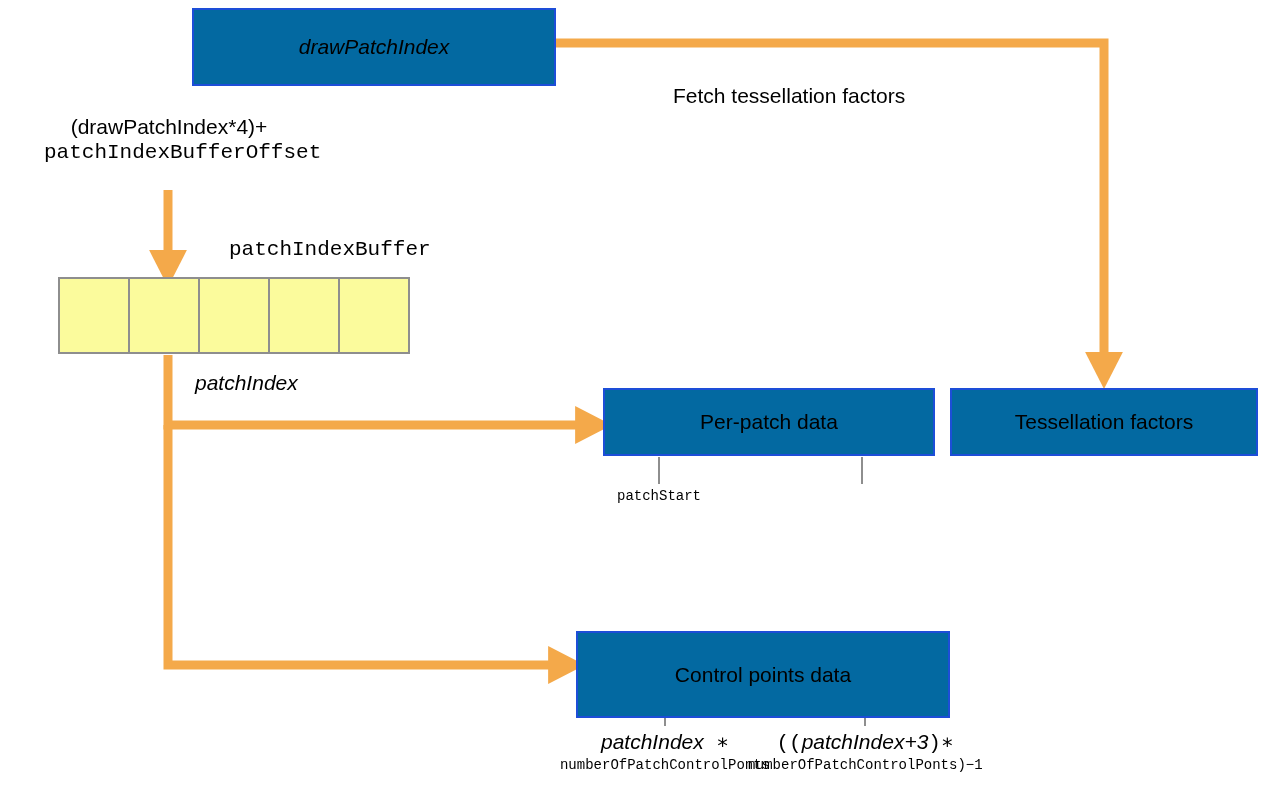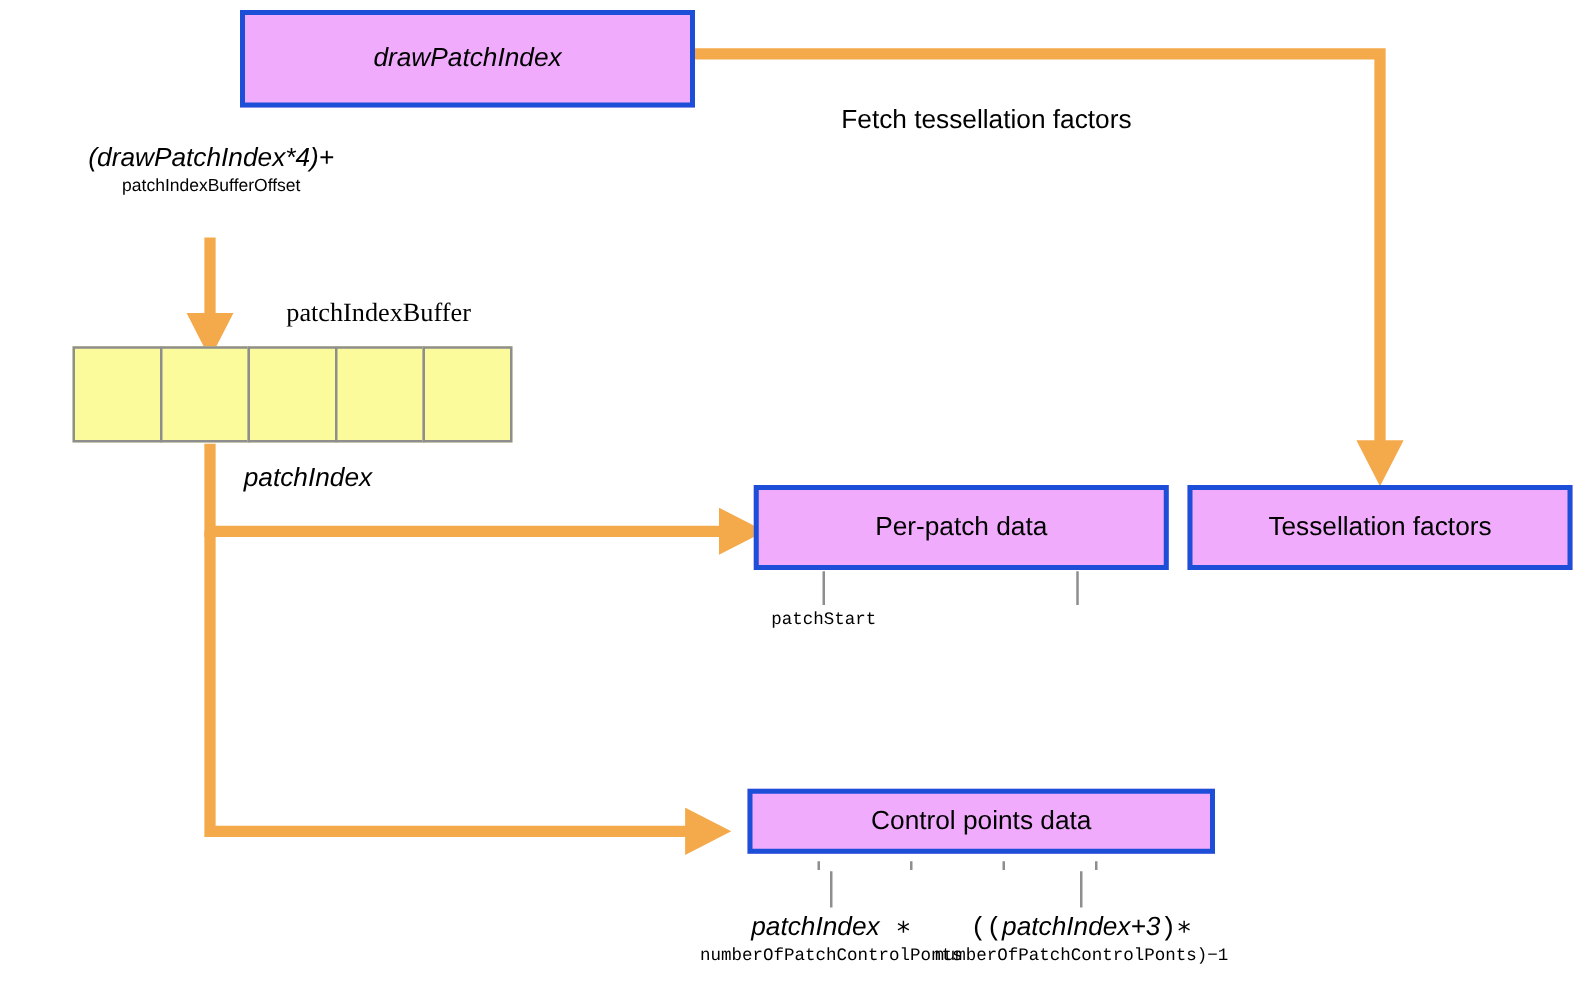--- a/index.html
+++ b/index.html
@@ -21,22 +21,22 @@
   }
   #svg-layer {
     position: absolute;
     left: 0;
     top: 0;
     width: 1266px;
     height: 804px;
   }
   .node-box {
     position: absolute;
-    background: #f0abfc;
-    border: 4px solid #1d4ed8;
+    background: #0369a1;
+    border: 2px solid #1d4ed8;
     box-sizing: border-box;
     display: flex;
     align-items: center;
     justify-content: center;
     z-index: 3;
   }
   .node-label {
     font-family: "Liberation Sans", sans-serif;
     font-size: 21px;
     color: #000;
@@ -63,21 +63,21 @@
     position: absolute;
     font-family: "Liberation Sans", sans-serif;
     font-size: 21px;
     white-space: nowrap;
     z-index: 4;
     color: #000;
   }
   .edge-label.italic { font-style: italic; }
   .mono-label {
     position: absolute;
-    font-family: Liberation Serif, serif;
+    font-family: Liberation Mono, monospace;
     font-size: 21px;
     white-space: nowrap;
     z-index: 4;
     color: #000;
     text-align: center;
   }
   .tick-label {
     position: absolute;
     z-index: 4;
     text-align: center;
@@ -101,28 +101,27 @@
   }
   .offset-label {
     position: absolute;
     z-index: 4;
     text-align: center;
     line-height: 1.25;
     color: #000;
   }
   .offset-label .ital {
     font-family: "Liberation Sans", sans-serif;
-    font-style: italic;
     font-size: 21px;
     display: block;
     text-align: center;
   }
   .offset-label .mono {
-    font-family: Liberation Sans, sans-serif;
-    font-size: 14px;
+    font-family: Liberation Mono, monospace;
+    font-size: 21px;
     display: block;
   }
 </style>
 </head>
 <body>
 
 <div id="diagram">
 
   <svg id="svg-layer" viewBox="0 0 1266 804">
     <defs>
@@ -181,21 +180,21 @@
 
   <div class="node-box" style="left:950px; top:388px; width:308px; height:68px;">
     <span class="node-label">Tessellation factors</span>
   </div>
 
   <div class="tick-label" style="left:559px; top:488px; width:200px;">
     <span class="mono">patchStart</span>
   </div>
 
 
-  <div class="node-box" style="left:576px; top:631px; width:374px; height:52px;margin-left:22px;">
+  <div class="node-box" style="left:576px; top:631px; width:374px; height:87px;">
     <span class="node-label">Control points data</span>
   </div>
 
   <div class="tick-label" style="left:505px; top:729px; width:320px;">
     <span>
       <span class="ital" style="display:inline;">patchIndex</span><span class="mono-inline"> ∗</span>
     </span>
     <span class="mono">numberOfPatchControlPonts</span>
   </div>
 

